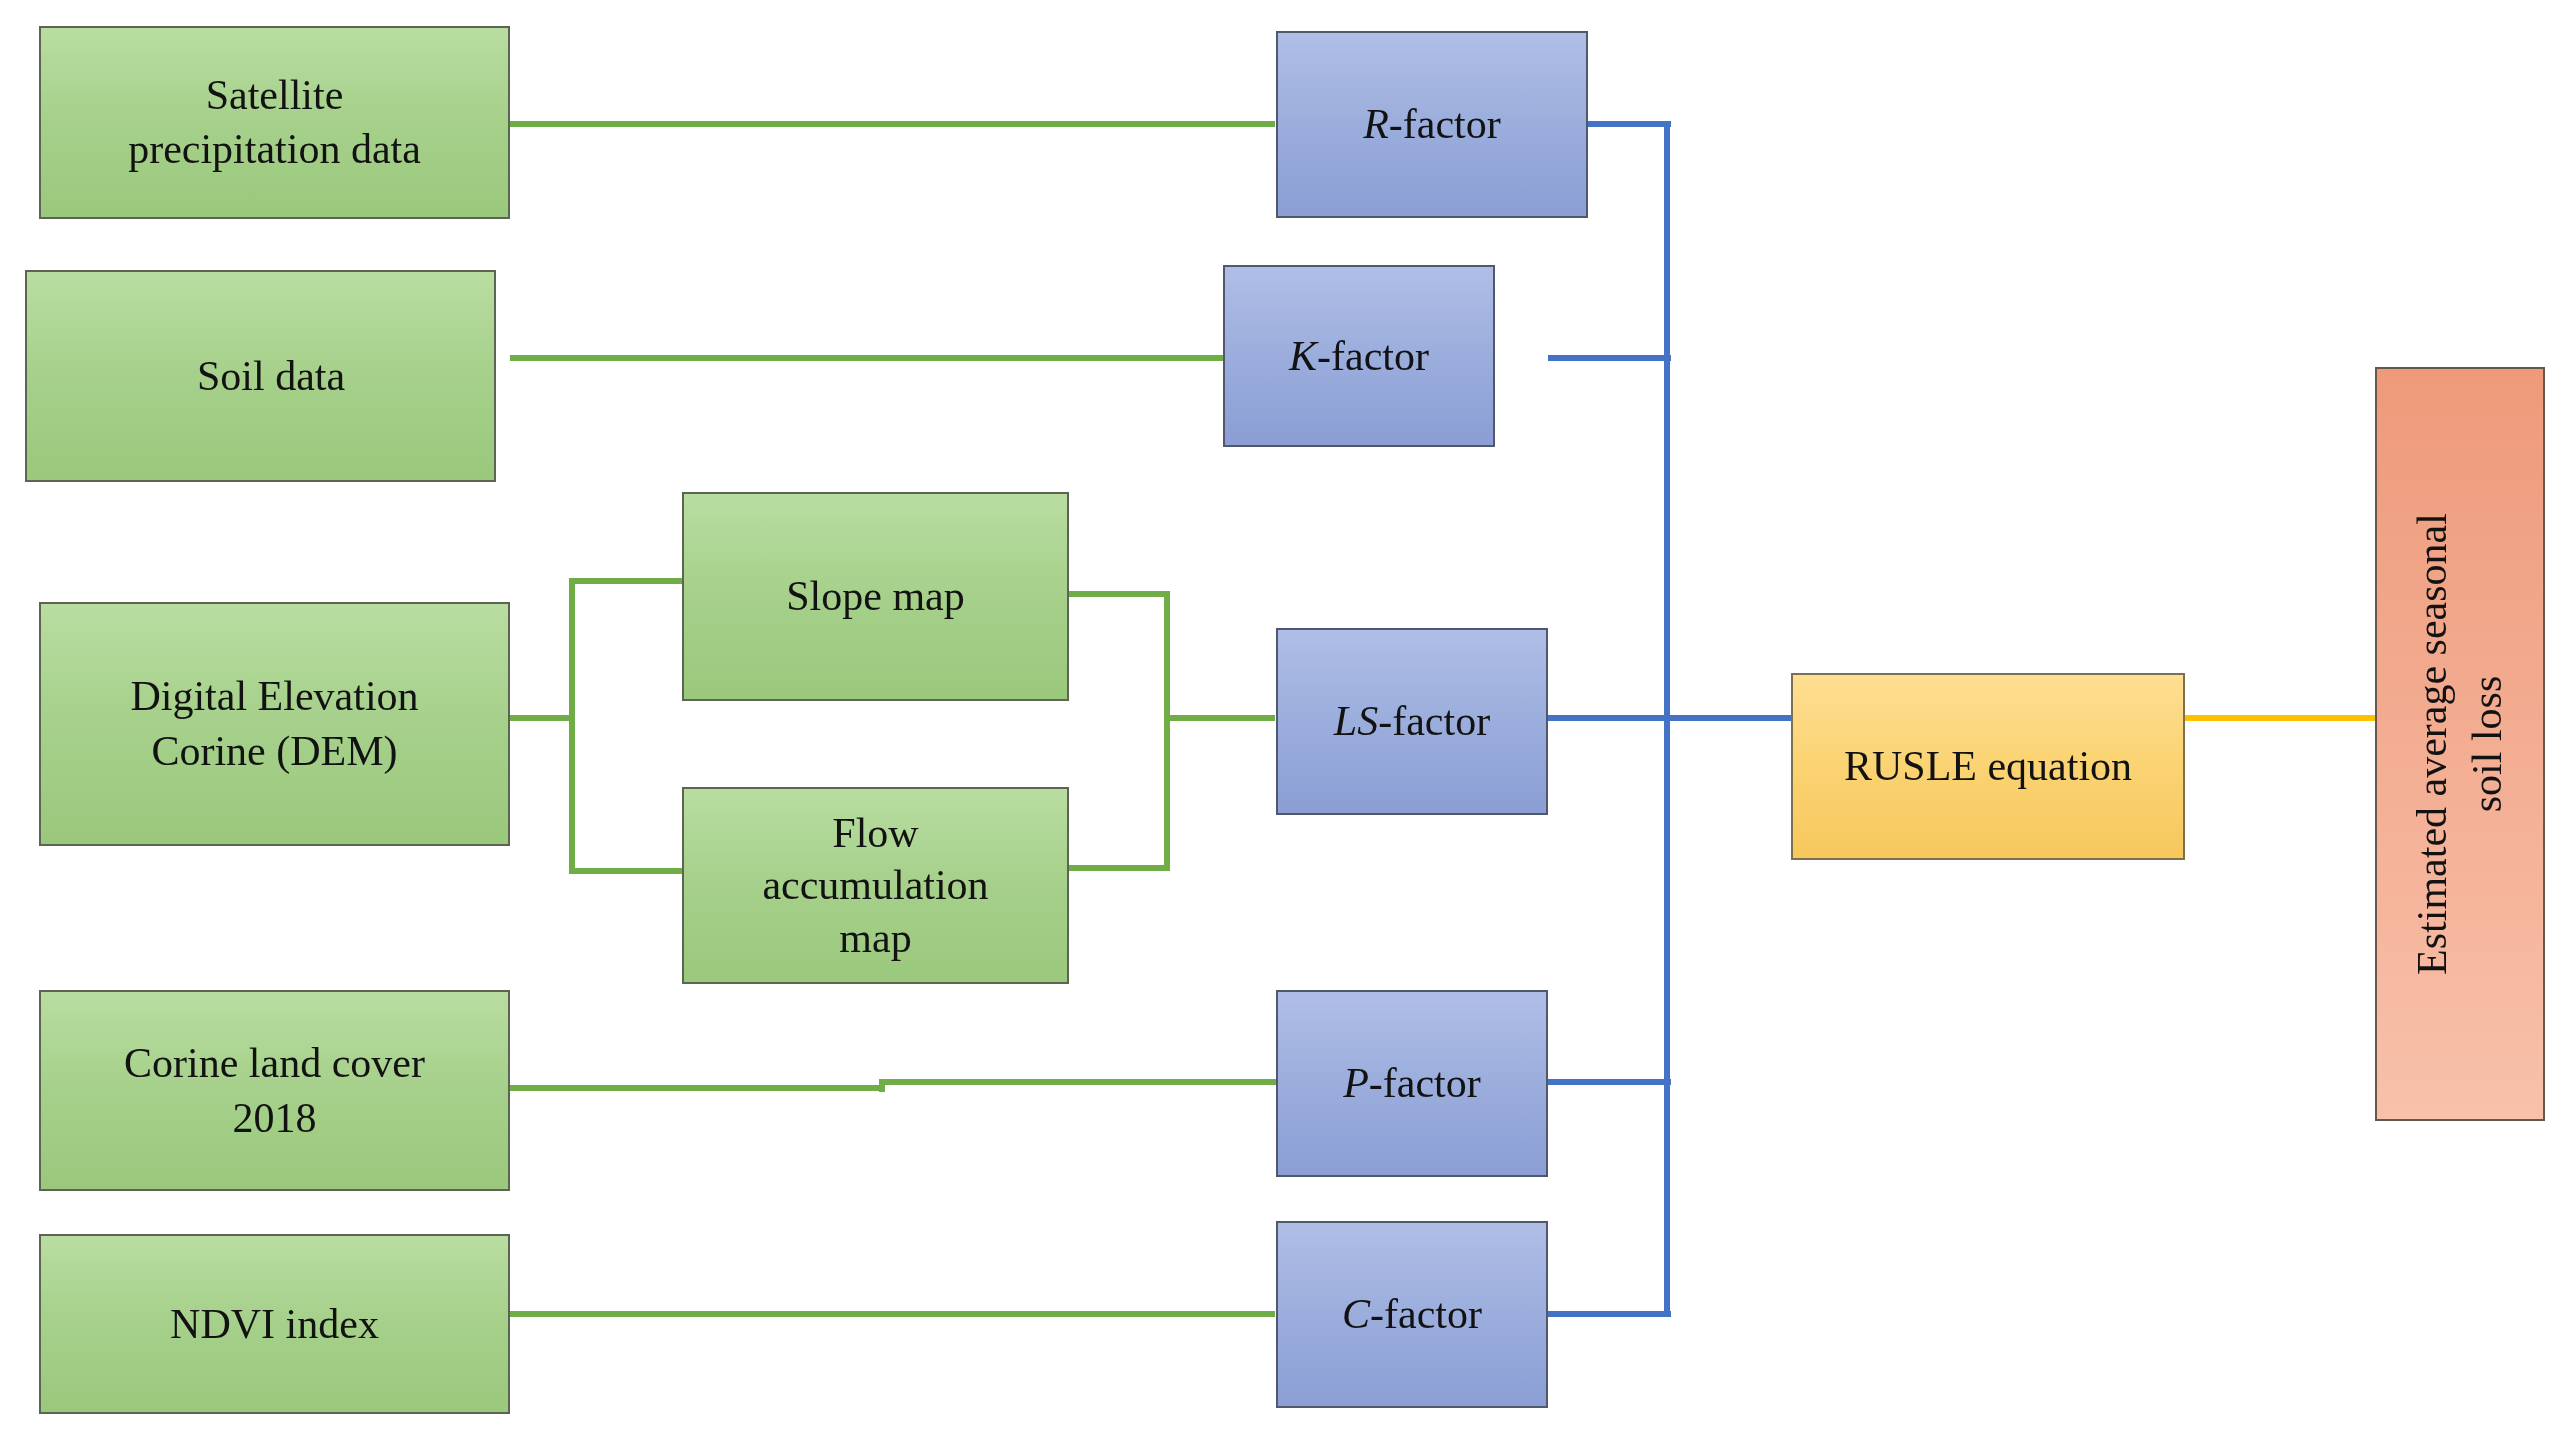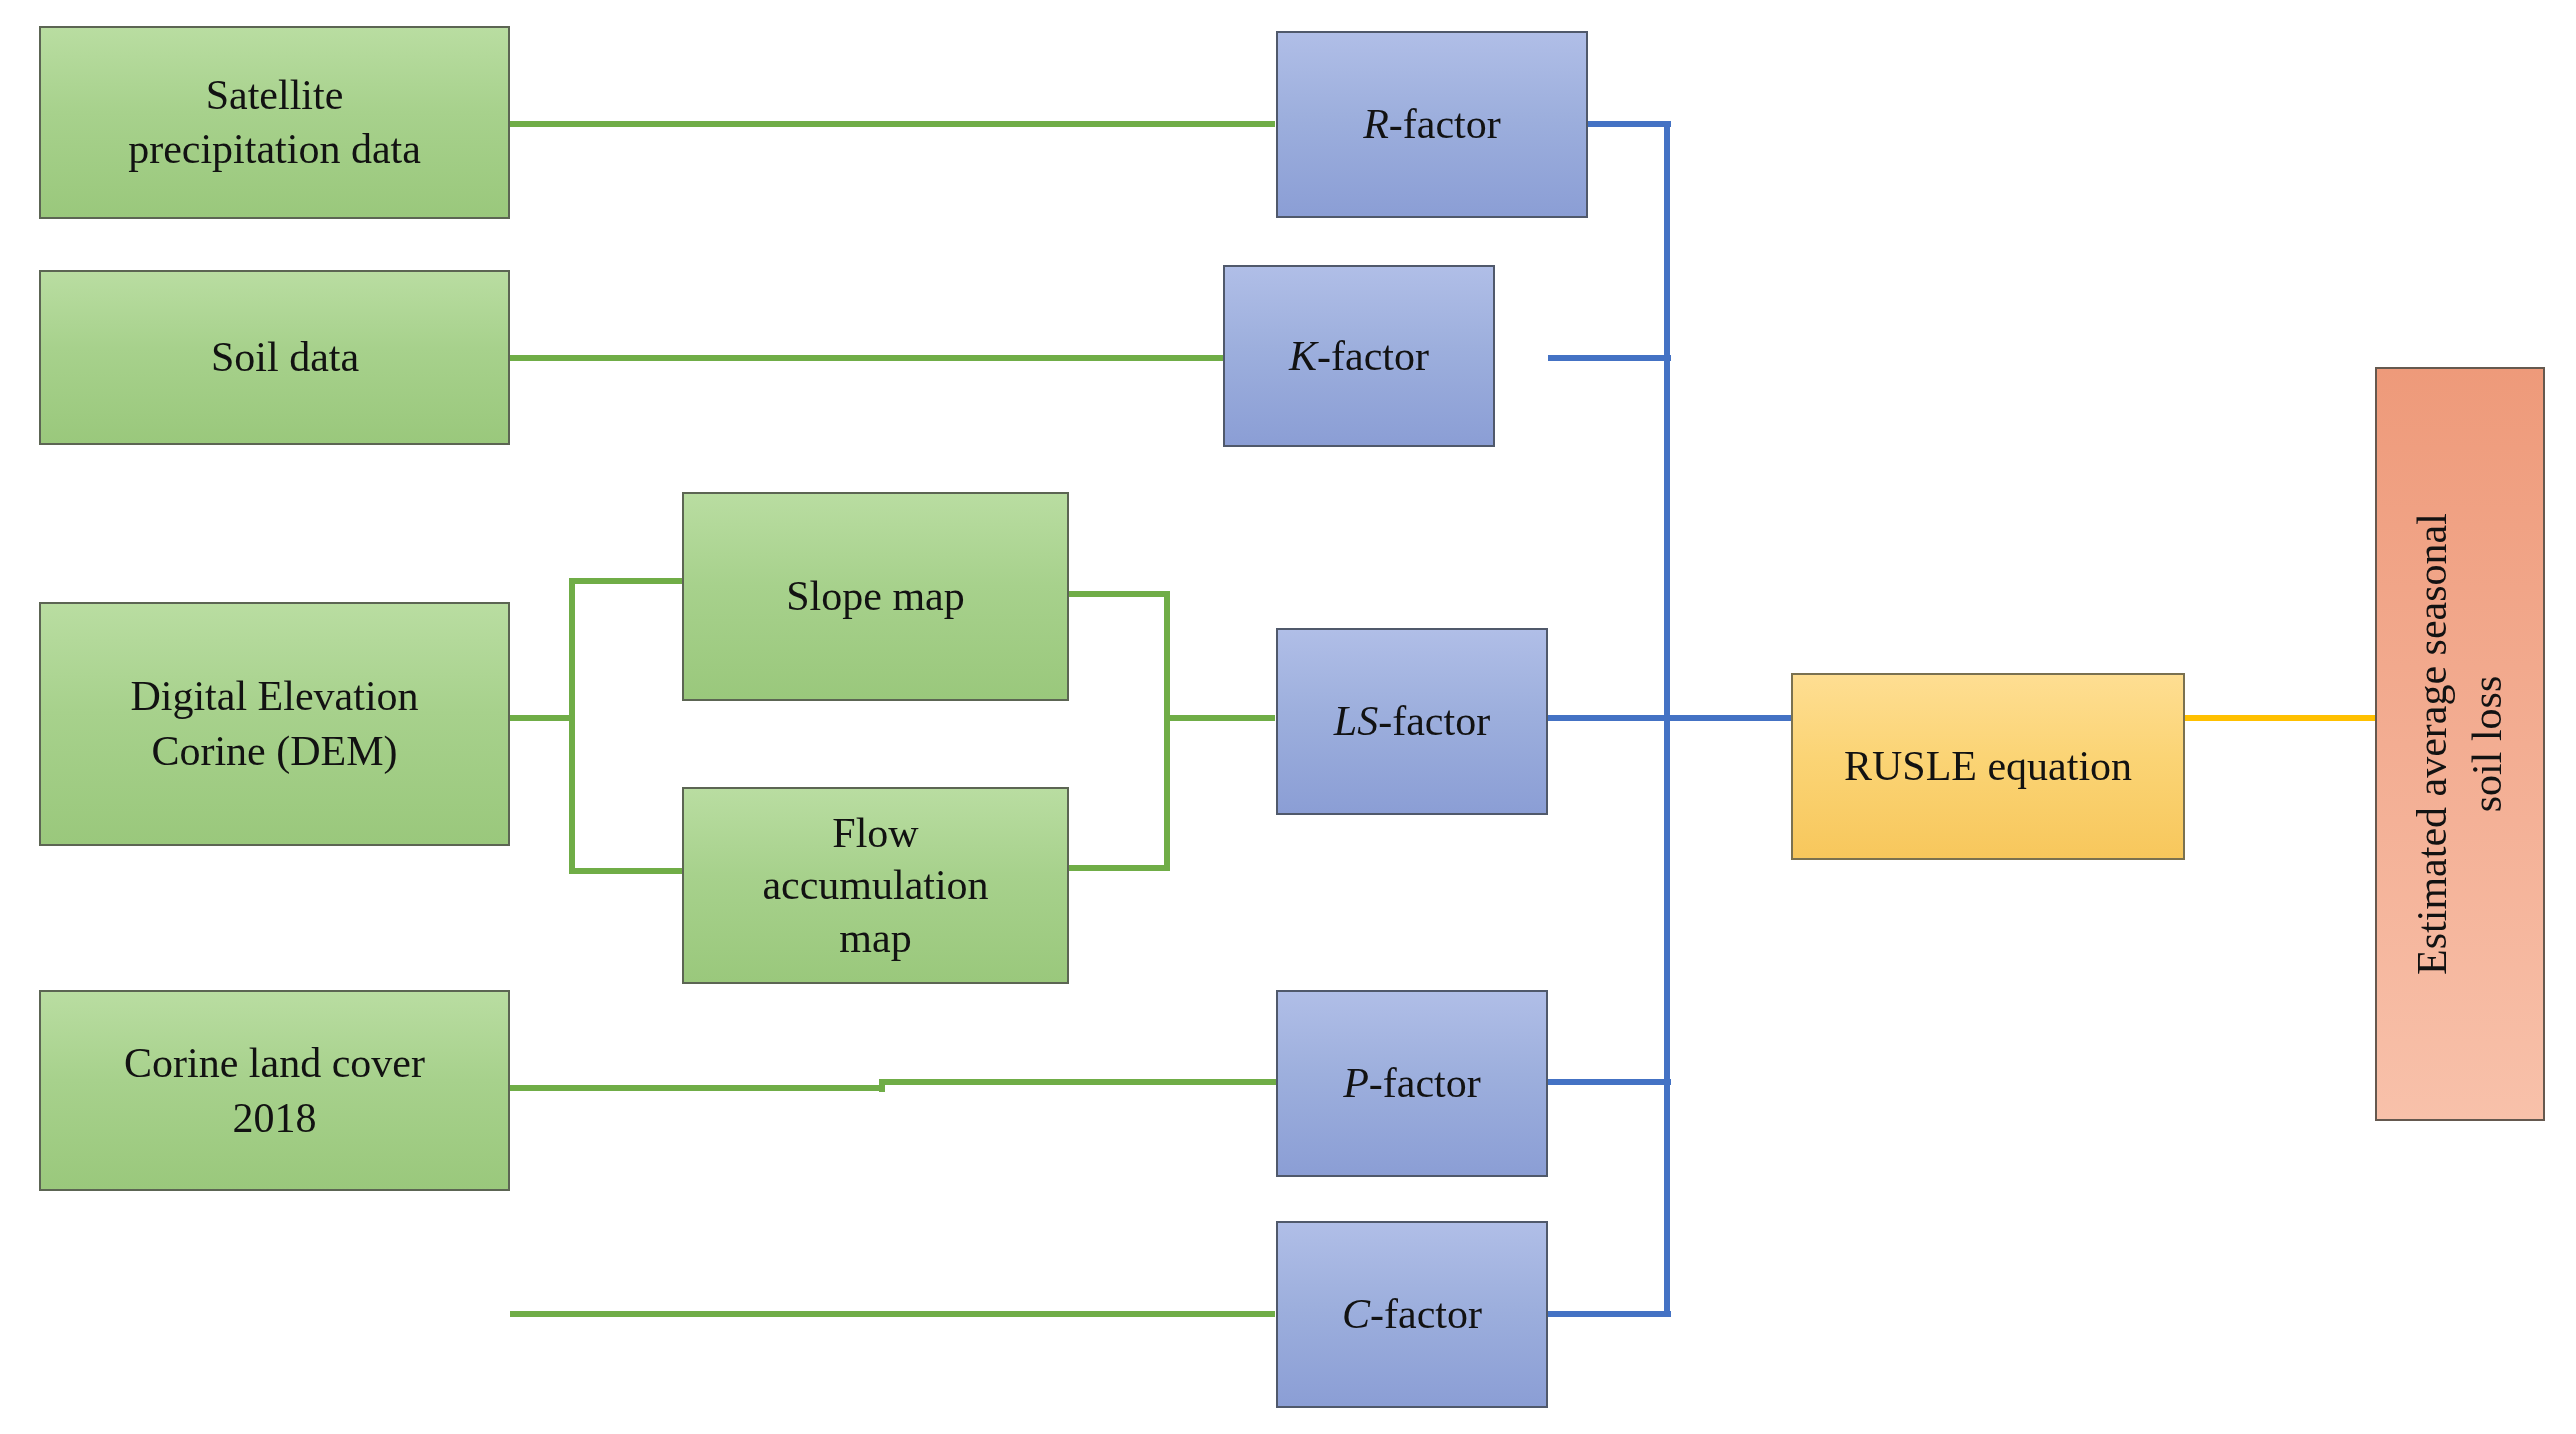--- a/index.html
+++ b/index.html
@@ -39,21 +39,21 @@
   .salmon{
     background:linear-gradient(180deg,#ee9a7a 0%,#f3ad92 50%,#f8c1aa 100%);
     border-color:#65594f;
   }
   .ln{display:block;}
   .sym{font-style:italic;}
   .lbl{width:100%;}
 
   
   #b-sat  {left:39px;  top:25.6px;   width:471px; height:193px;}
-  #b-soil {left:39px;  top:270px;  width:471px; height:175px;padding-left:29px;}
+  #b-soil {left:25px;  top:270px;  width:471px; height:212px;padding-left:29px;}
   #b-dem  {left:39px;  top:602px;  width:471px; height:244px;text-align:center;}
   #b-cor  {left:39px;  top:990px; width:471px; height:201px;}
   #b-ndvi {left:39px;  top:1234px; width:471px; height:180px;}
   #b-slope{left:682px;top:492px;  width:387px; height:209px;}
   #b-flow {left:682px;top:787px; width:387px; height:197px; line-height:1.25;}
   #b-r    {left:1276px;top:31px;   width:312px; height:187px;}
   #b-k    {left:1223px;top:265px;  width:272px; height:182px;}
   #b-ls   {left:1276px;top:628px;  width:272px; height:187px;}
   #b-p    {left:1276px;top:990px; width:272px; height:187px;}
   #b-c    {left:1276px;top:1221px; width:272px; height:187px;}
@@ -139,20 +139,25 @@
       <span class="ln">Digital Elevation</span>
       <span class="ln">Corine (DEM)</span>
     </div>
   </div>
   <div class="box green" id="b-cor">
     <div class="lbl">
       <span class="ln">Corine land cover</span>
       <span class="ln">2018</span>
     </div>
   </div>
+  <div class="box green" id="b-ndvi">
+    <div class="lbl">
+      <span class="ln">NDVI index</span>
+    </div>
+  </div>
 
   <div class="box green" id="b-slope">
     <div class="lbl">
       <span class="ln">Slope map</span>
     </div>
   </div>
   <div class="box green" id="b-flow">
     <div class="lbl">
       <span class="ln">Flow</span>
       <span class="ln">accumulation</span>

